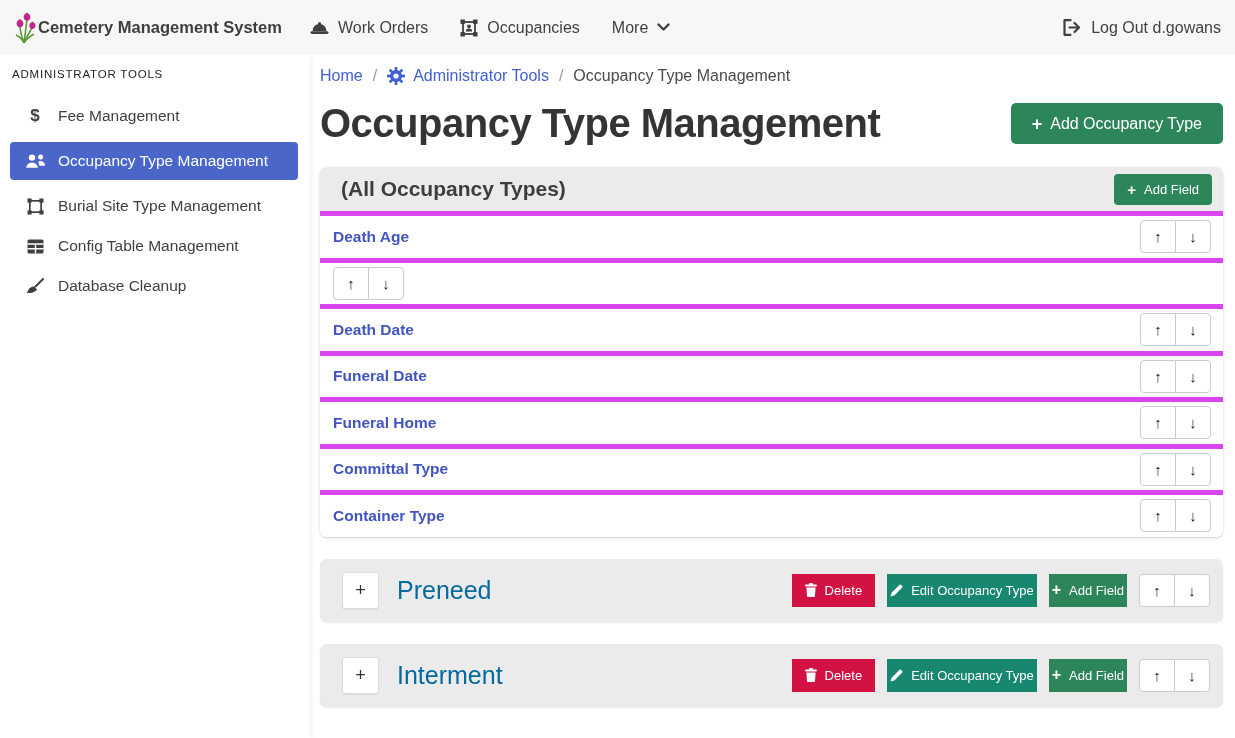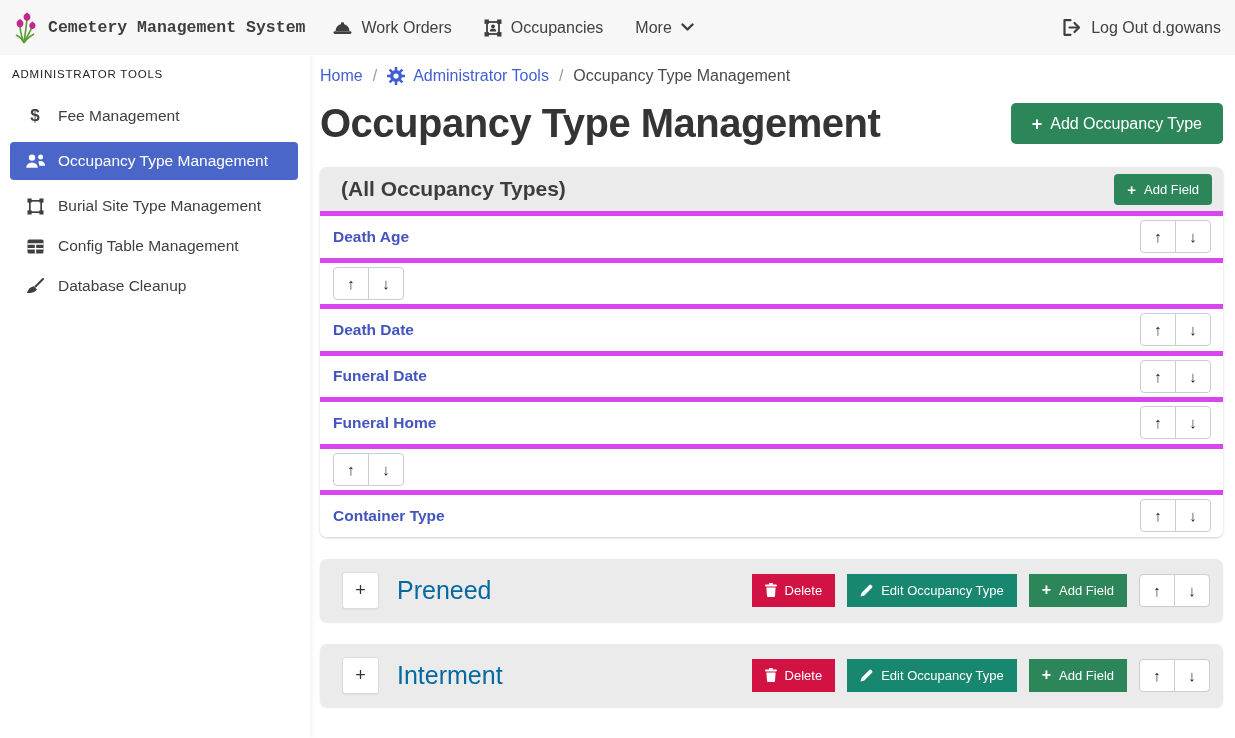--- a/index.html
+++ b/index.html
@@ -2,21 +2,21 @@
 <html style="--accent-blue: #4b66c9; --link-blue: #4160d2; --field-link-blue: #4254bd; --success-green: #2d8659; --teal-green: #17876f; --danger-red: #d11243; --section-gray: #ebebeb; --navbar-gray: #f7f7f7;"><head>
 <meta charset="utf-8">
 <style>
   * { margin:0; padding:0; box-sizing:border-box; }
   html,body { width:1235px; height:738px; overflow:hidden; background:#fff;
     font-family:"Liberation Sans","DejaVu Sans",sans-serif; }
 
   
   .navbar { height:55px; background:#f7f7f7; display:flex; align-items:center;
     padding:0 14px 0 12px; color:#3f3f3f; }
-  .brand { display:flex; align-items:center; gap:10px; cursor:pointer;font-family:Liberation Mono, monospace; }
+  .brand { display:flex; align-items:center; cursor:pointer; }
   .brand-text { font-size:16.5px; font-weight:bold; color:#3e3e3e; }
   .nav-links { display:flex; align-items:center; margin-left:28px; }
   .nav-link { display:flex; align-items:center; gap:9px; font-size:16px;
     color:#414141; margin-right:32px; cursor:pointer; text-decoration:none; }
   .spacer { flex:1; }
   .logout { display:flex; align-items:center; gap:10px; font-size:16px;
     color:#414141; cursor:pointer; text-decoration:none; }
 
   
   .layout { display:flex; height:683px; overflow:hidden; }
@@ -81,21 +81,21 @@
     box-shadow:0 1px 2px rgba(0,0,0,0.09); }
   .expand-btn { width:37px; height:37px; background:#fff; border:1px solid #dcdcdc;
     border-radius:3px; font-size:18px; color:#333; cursor:pointer;
     box-shadow:0 1px 1px rgba(0,0,0,0.06); margin-right:18px;
     display:flex; align-items:center; justify-content:center; font-family:inherit; }
   .section-name { flex:1; font-size:25px; color:#0369a1; font-weight:500; }
   .section-actions { display:flex; align-items:center; gap:12px; }
   .btn-sec { font-size:13px; height:33px; border-radius:0; }
   .btn-sec .plus { font-size:16px; }
   .pad-12 { padding:0 13px; }
-  .pad-14 { padding:0 13px; }
+  .pad-14 { padding:0 3px; }
 
   svg { display:block; }
 </style>
 </head>
 <body>
 
 <nav class="navbar">
   <div class="brand">
     <span>
       <svg width="26" height="34" viewBox="0 0 26 34">
@@ -294,20 +294,21 @@
         </div>
       </div>
       <div class="field-row">
         <a class="field-link">Funeral Home</a>
         <div class="updown">
           <button>↑</button>
           <button>↓</button>
         </div>
       </div>
       <div class="field-row">
+        <a class="field-link">Committal Type</a>
         <div class="updown">
           <button>↑</button>
           <button>↓</button>
         </div>
       </div>
       <div class="field-row">
         <a class="field-link">Container Type</a>
         <div class="updown">
           <button>↑</button>
           <button>↓</button>

